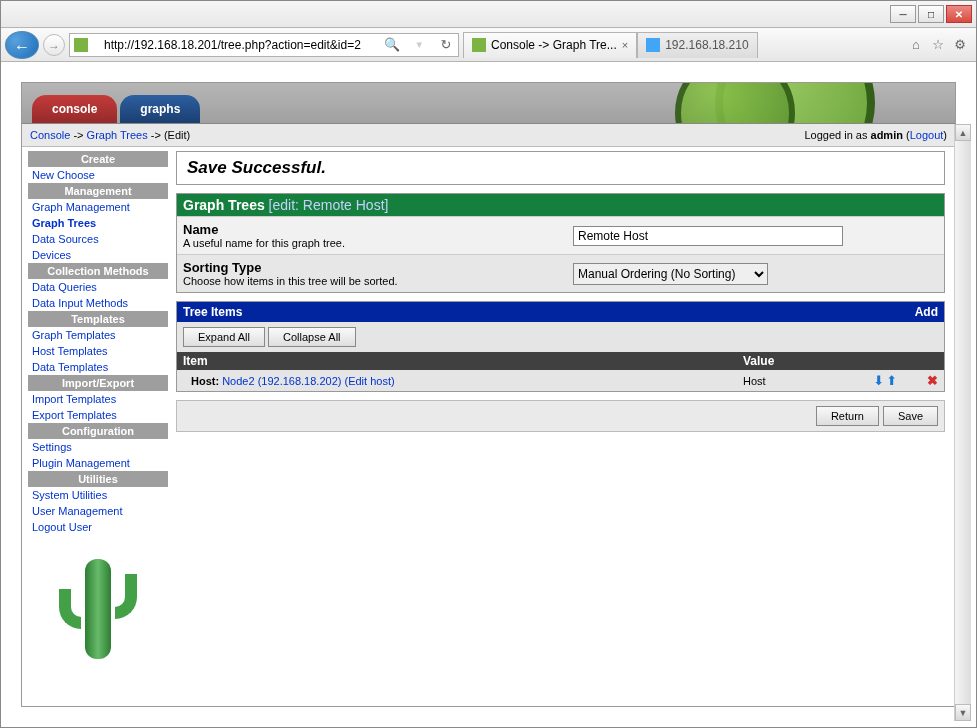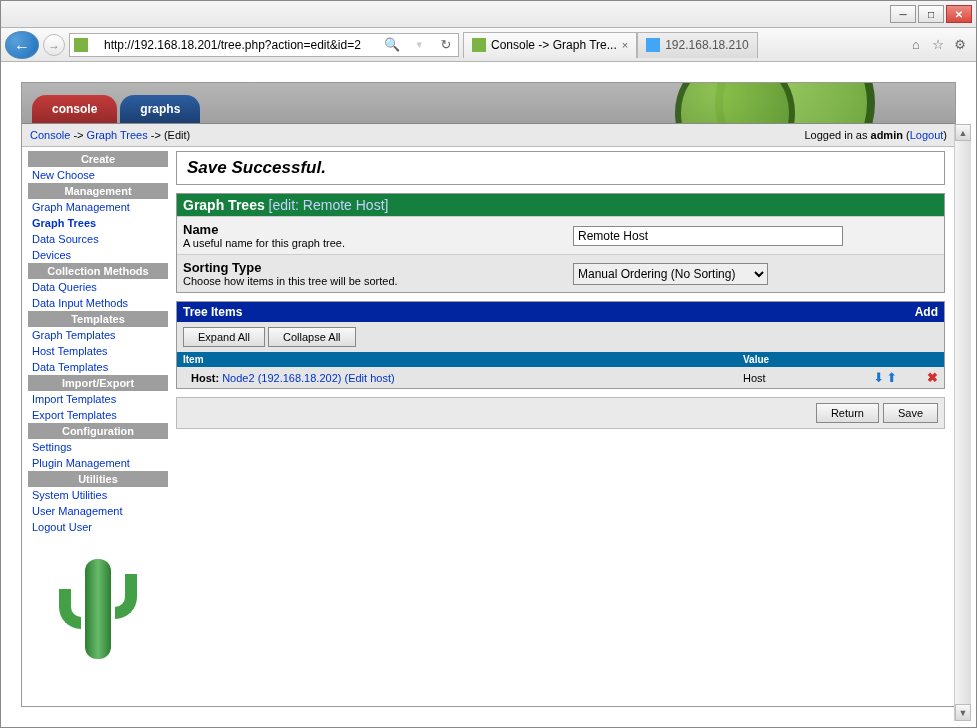--- a/index.html
+++ b/index.html
@@ -57,21 +57,21 @@
 .form-label { flex: 0 0 390px; }
 .form-label b { font-size: 13px; }
 .form-label div { font-size: 11px; }
 .form-field input[type=text] { width: 270px; height: 20px; border: 1px solid #888; padding: 0 4px; font-size: 12px; }
 .form-field select { width: 195px; height: 22px; border: 1px solid #888; font-size: 12px; }
 
 .tree-bar { background: #00259e; color: #fff; font-weight: bold; padding: 3px 6px; display: flex; justify-content: space-between; font-size: 12px; }
 .tree-bar a { color: #fff; text-decoration: none; }
 .expand-row { padding: 5px 6px; background: #e5e5e5; }
 .btn { padding: 3px 14px; border: 1px solid #888; background: linear-gradient(#f9f9f9,#dedede); font-size: 11px; cursor: pointer; }
-.col-head { background: #0369a1; color: #fff; display: flex; font-size: 10px; font-weight: bold; justify-content: space-between; }
+.col-head { background: #404040; color: #fff; display: flex; font-size: 12px; font-weight: bold; justify-content: space-between; }
 .col-head div:first-child { flex: 0 0 560px; padding: 2px 6px; }
 .col-head div:nth-child(2) { flex: 0 0 120px; padding: 2px 6px; }
 .col-head div:nth-child(3) { flex: 1; }
 .item-row { display: flex; background: #e5e5e5; font-size: 11px; align-items: center; }
 .item-row > div:first-child { flex: 0 0 560px; padding: 3px 6px 3px 14px; }
 .item-row > div:nth-child(2) { flex: 0 0 120px; padding: 3px 6px; }
 .item-row > div:nth-child(3) { flex: 1; text-align: right; padding: 3px 6px; display: flex; justify-content: flex-end; gap: 30px; align-items: center; }
 .item-row a { color: #0033cc; text-decoration: none; }
 .move-icons { display: flex; gap: 2px; }
 .arrow-down { color: #1976d2; font-size: 13px; }

